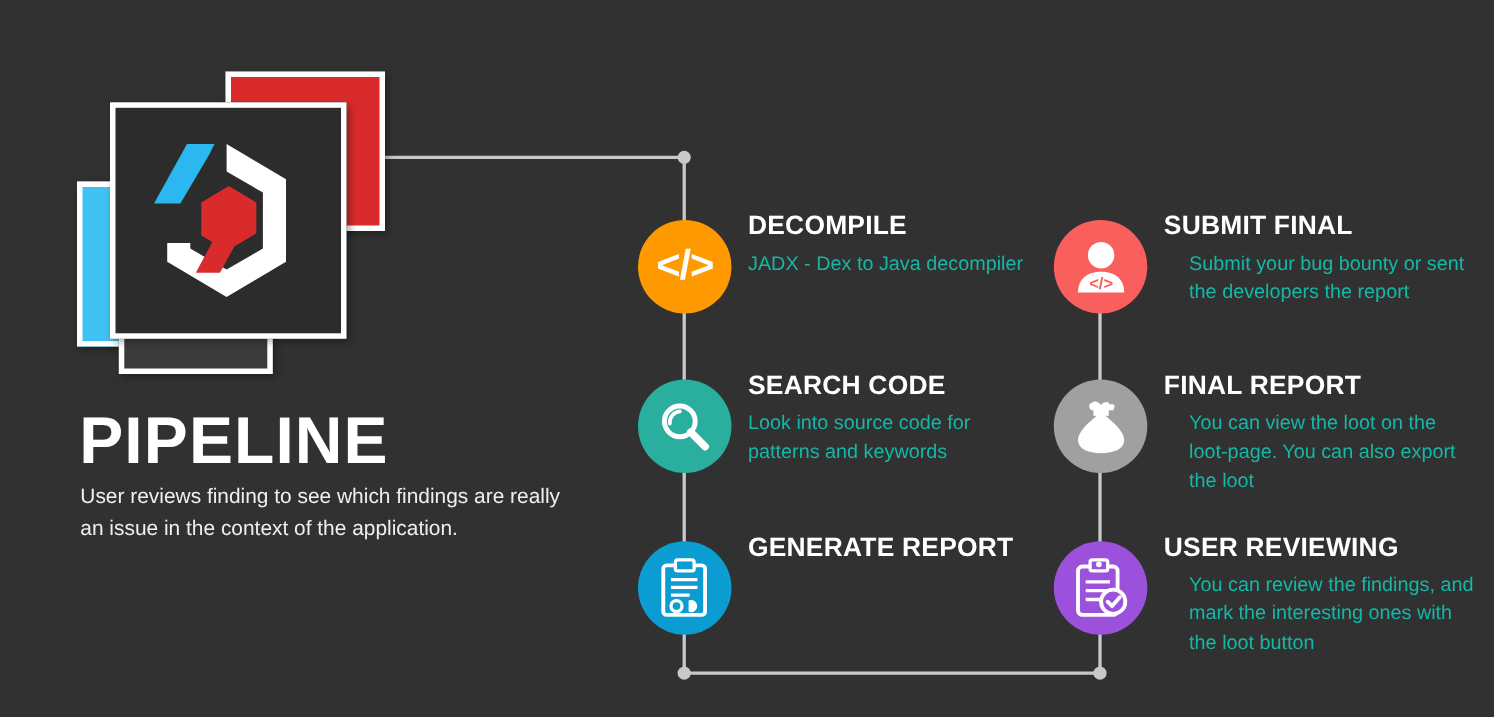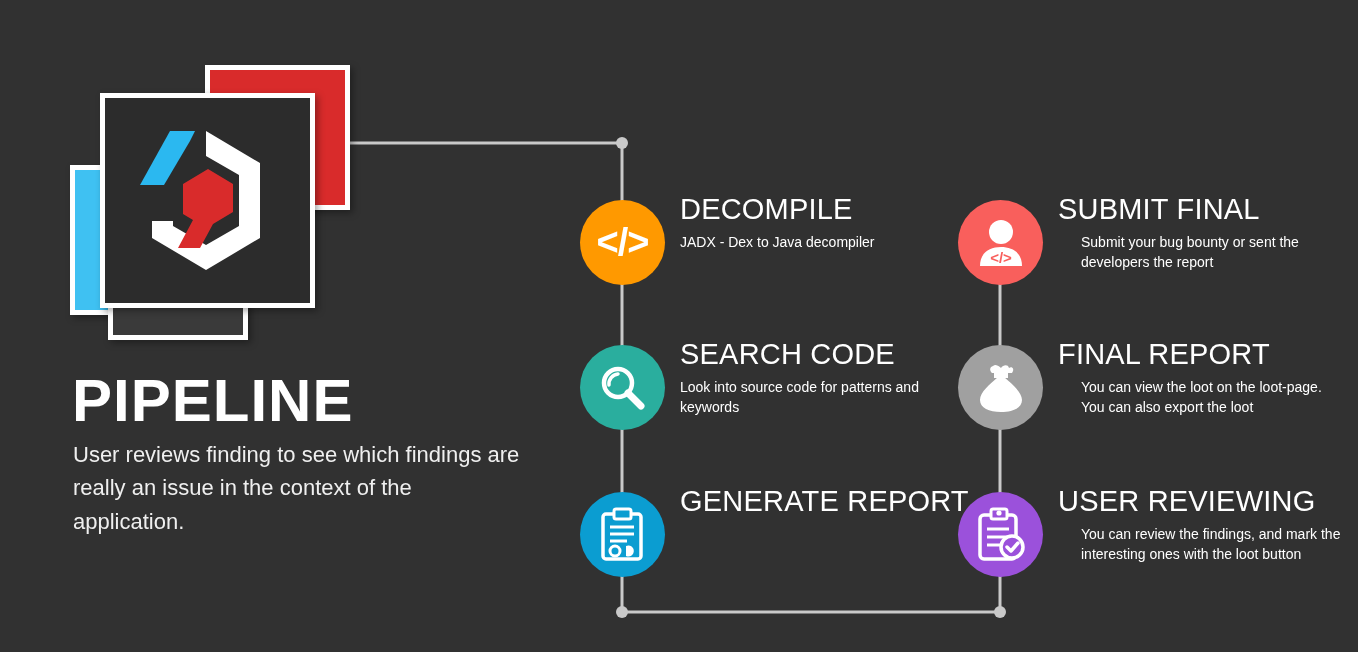--- a/index.html
+++ b/index.html
@@ -25,41 +25,41 @@
 
   .logo-svg { position: absolute; left: 30px; top: 28px; width: 215px; height: 215px; }
 
   .brand-title {
     position: absolute; left: 72px; top: 366px;
     font-size: 60px; font-weight: bold; color: #ffffff;
     letter-spacing: 1px;
   }
   .brand-sub {
     position: absolute; left: 73px; top: 438px; width: 450px;
-    font-size: 22px; color: #efefef; line-height: 1.52;
+    font-size: 19px; color: #efefef; line-height: 1.52;
   }
 
   
   .connectors { position: absolute; left: 0; top: 0; width: 1358px; height: 652px; pointer-events: none; }
 
   
   .step { position: absolute; }
   .bubble {
     position: absolute; left: 0; top: 0;
     width: 85px; height: 85px; border-radius: 50%;
     display: flex; align-items: center; justify-content: center;
   }
   .bubble svg { display: block; }
   .step-text { position: absolute; left: 100px; top: -8px; }
   .step-title {
-    font-size: 29px; font-weight: normal; color: #ffffff;
+    font-size: 24px; font-weight: bold; color: #ffffff;
     letter-spacing: .2px; white-space: nowrap; line-height: 1.2;
   }
   .step-desc {
-    margin-top: 5px; font-size: 14px; color: #ffffff; line-height: 1.47;
+    margin-top: 5px; font-size: 18px; color: #14b8a6; line-height: 1.47;
   }
   .w-left .step-desc  { width: 260px; }
   .w-right .step-desc { width: 262px; margin-left: 23px; }
   .code-glyph {
     color: #fff; font-family: "Liberation Sans", sans-serif;
     font-size: 38px; font-weight: bold; letter-spacing: -1px;
   }
 </style>
 </head>
 <body>

